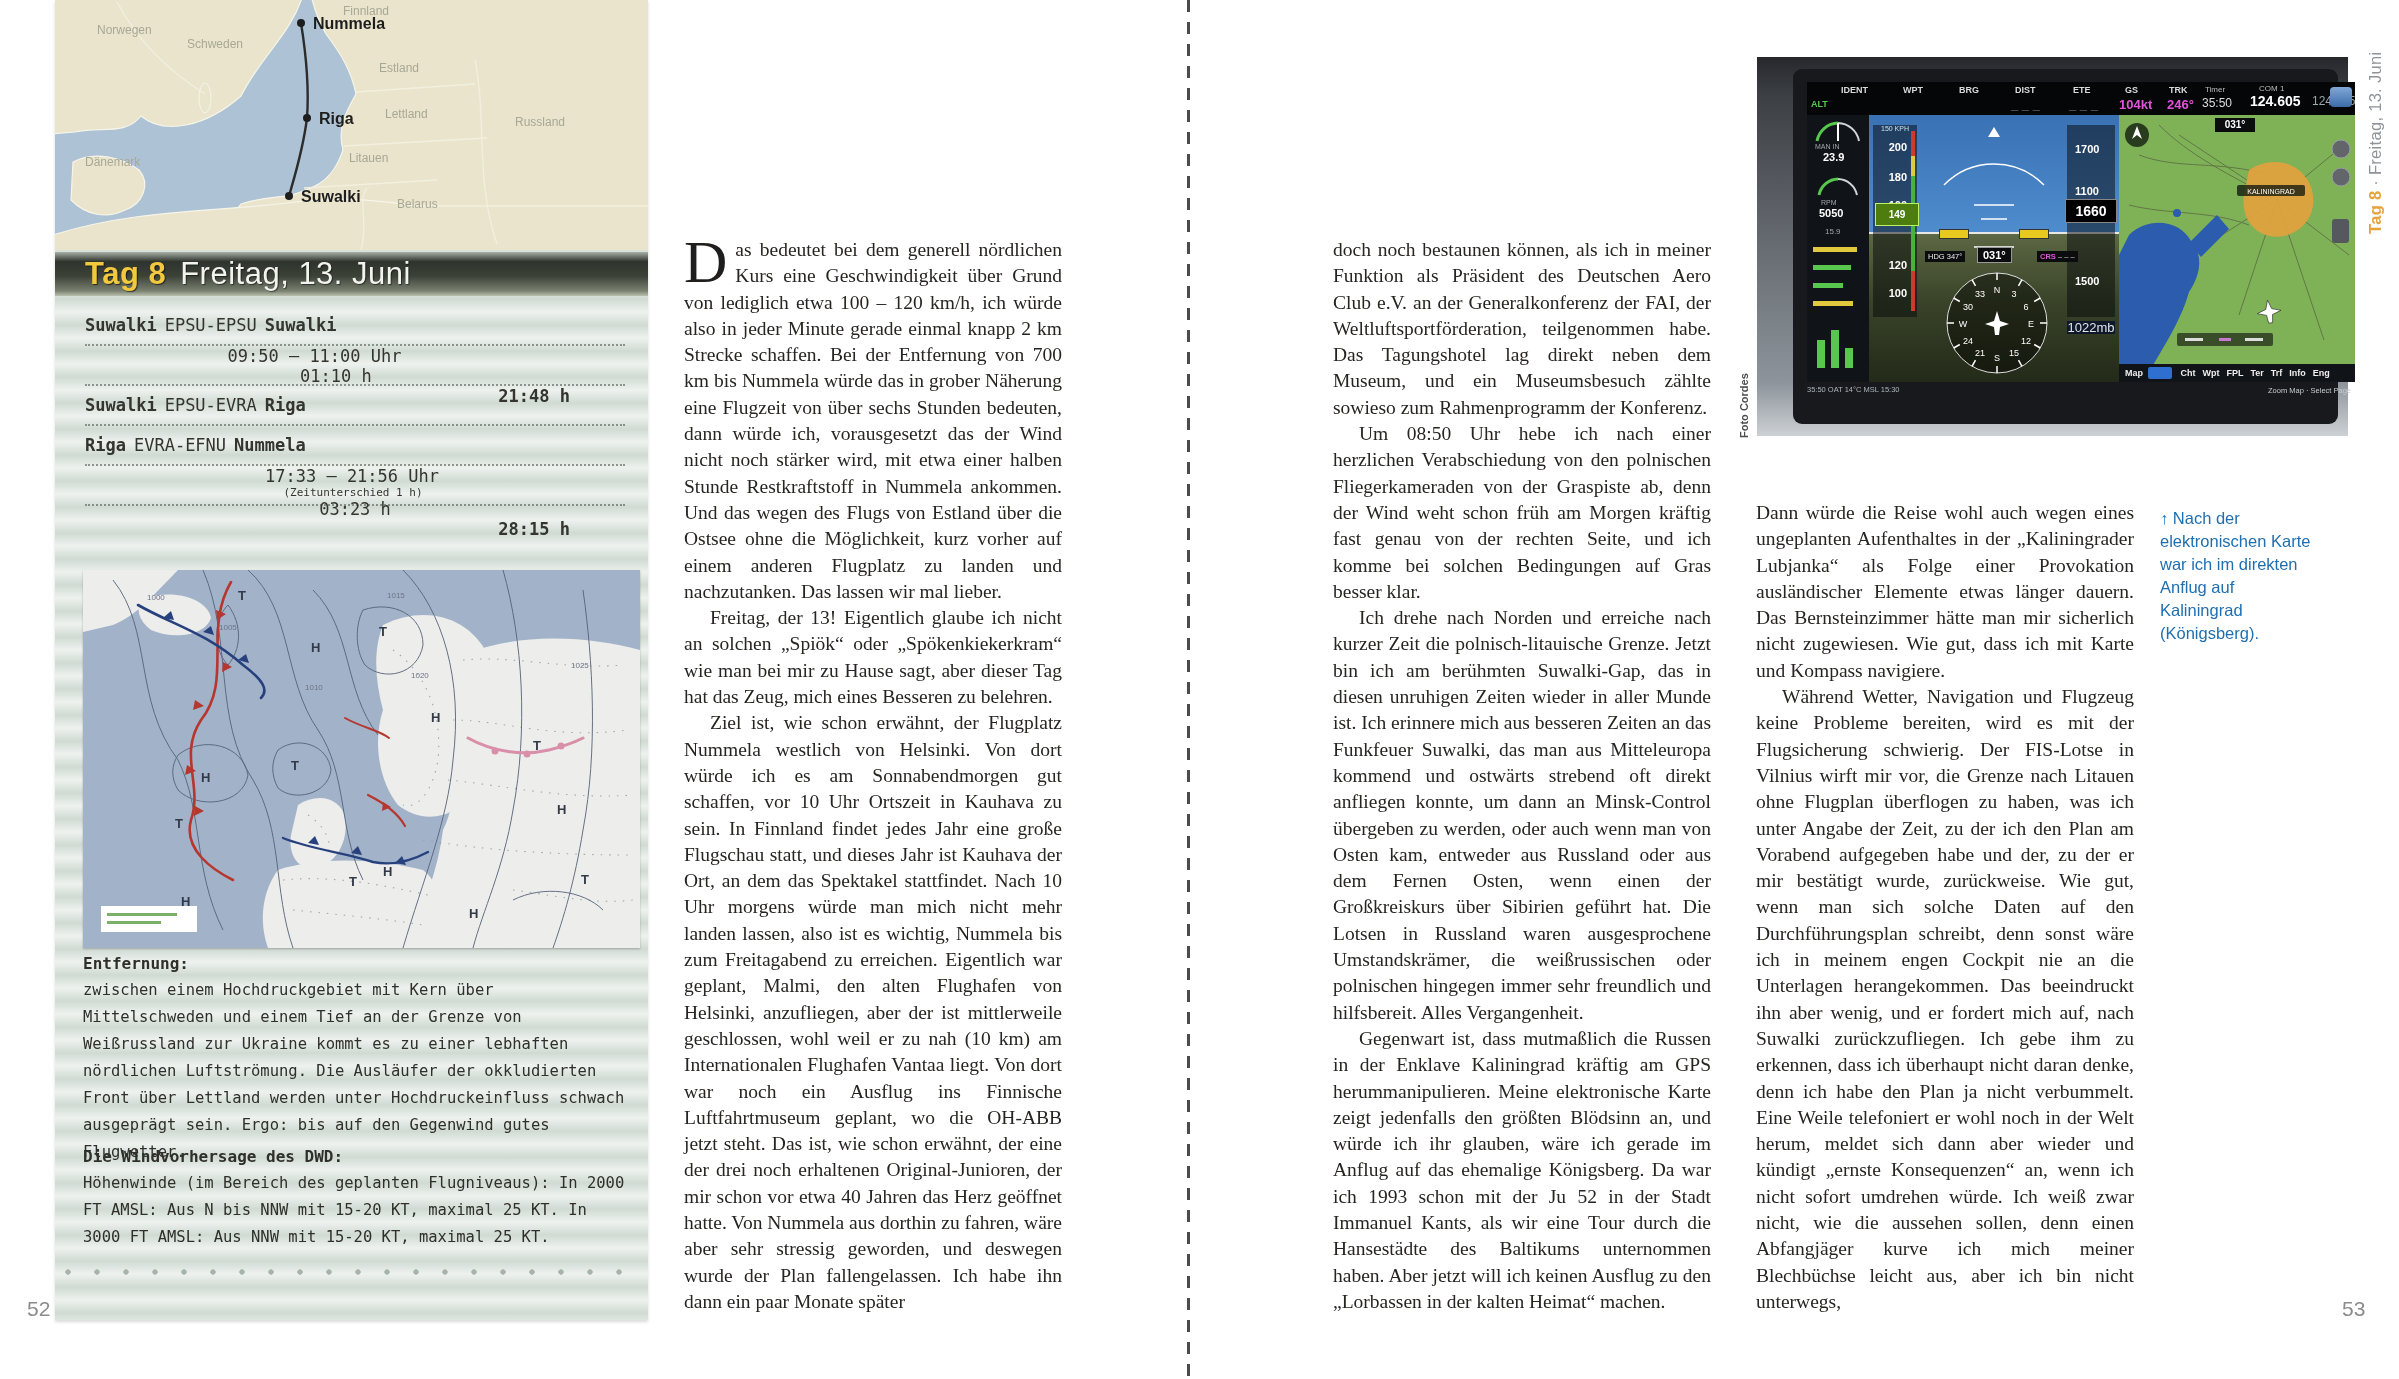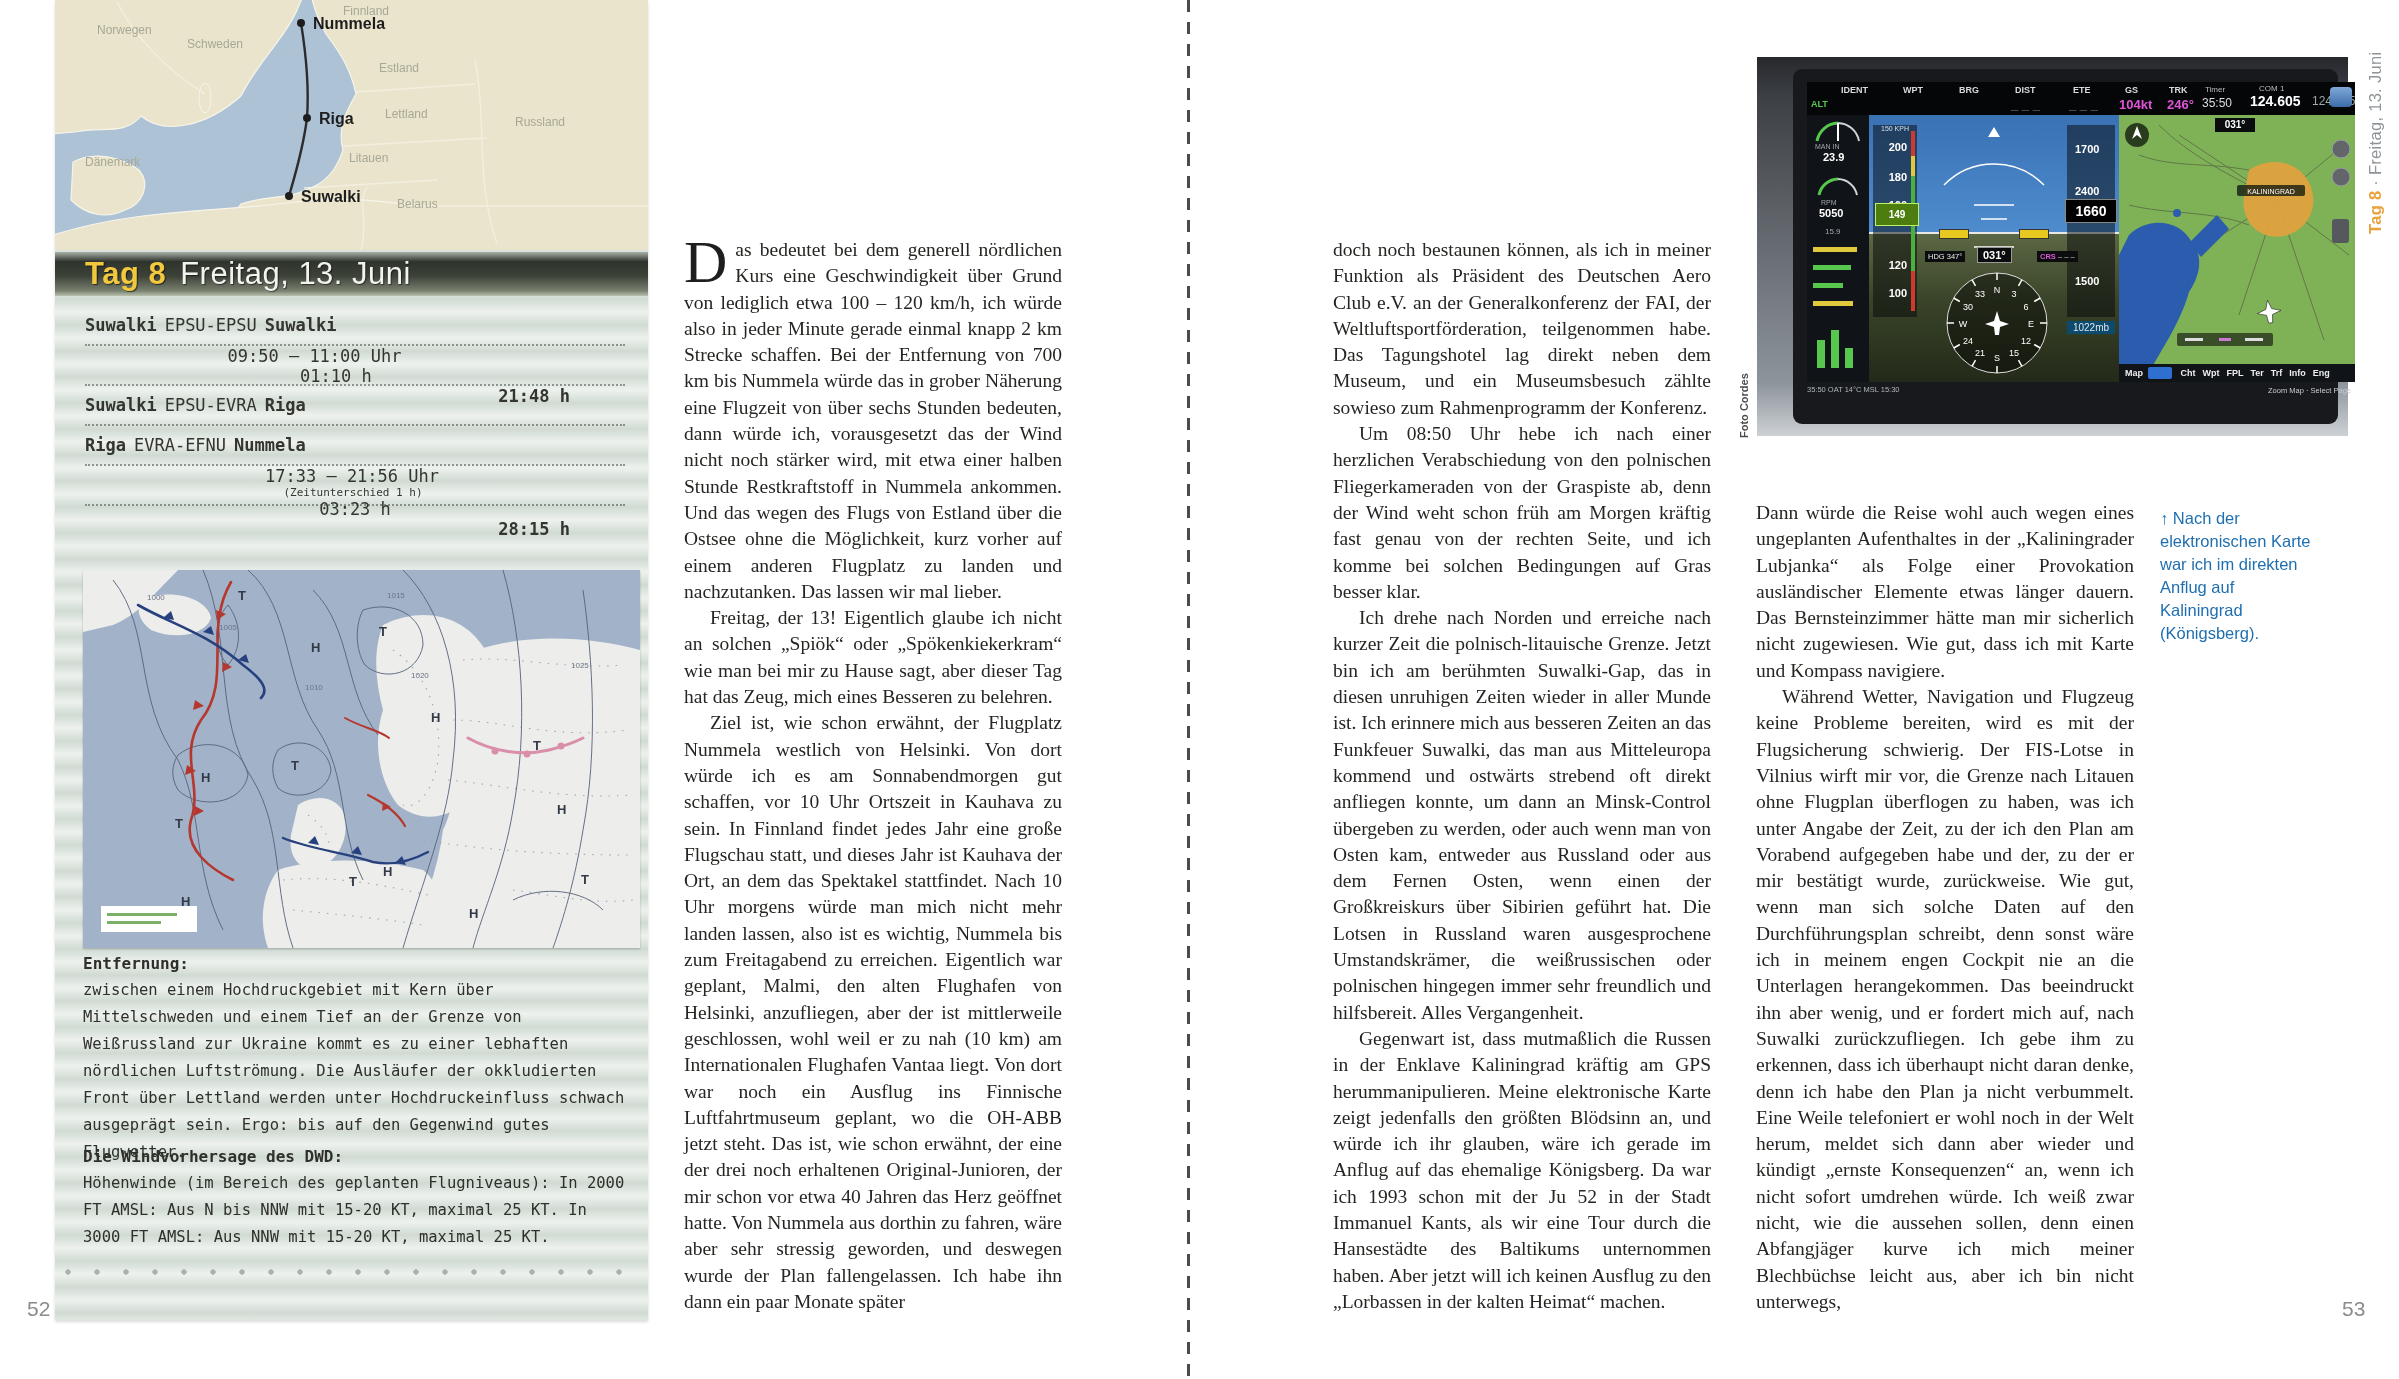--- a/index.html
+++ b/index.html
@@ -112,22 +112,22 @@
   .asi .tick{position:absolute;right:10px;color:#fff;font-size:11px;font-weight:bold;}
   .asi .band{position:absolute;right:2px;top:6px;width:4px;height:180px;
     background:linear-gradient(180deg,#d03a2e 0 14%,#e0c93c 14% 25%,#49b23e 25% 78%,#d03a2e 78% 100%);}
   .asibox{position:absolute;left:6px;top:88px;width:42px;height:21px;background:#4d7c0f;border:1px solid #bef264;
     color:#fff;font-size:10px;font-weight:bold;text-align:center;line-height:21px;}
   .asiunit{position:absolute;left:8px;top:0px;color:#cde2ef;font-size:7px;}
   .alt{position:absolute;right:4px;top:10px;width:48px;height:192px;background:rgba(5,8,10,.5);}
   .alt .tick{position:absolute;left:8px;color:#fff;font-size:11px;font-weight:bold;}
   .altbox{position:absolute;right:2px;top:84px;width:50px;height:22px;background:#000;border:1px solid #888;
     color:#fff;font-size:14px;font-weight:bold;text-align:center;line-height:22px;}
-  .baro{position:absolute;right:4px;top:206px;width:48px;height:13px;background:#0c4a6e;color:#dfe4e8;
-    font-size:10px;text-align:center;line-height:13px;}
+  .baro{position:absolute;right:4px;top:206px;width:48px;height:13px;background:#0f172a;color:#dfe4e8;
+    font-size:13px;text-align:center;line-height:13px;}
   .yoke-l,.yoke-r{position:absolute;top:114px;width:28px;height:8px;background:#e8c91f;border:1px solid #333;}
   .yoke-l{left:70px;} .yoke-r{right:70px;}
   .hsiwrap{position:absolute;left:70px;top:150px;width:116px;height:116px;}
   .hdgsml{position:absolute;left:56px;top:136px;background:#0a0c0e;color:#e8e8e8;font-size:7.5px;
     padding:1px 3px;}
   .hdgbox{position:absolute;left:108px;top:132px;background:#0a0c0e;border:1px solid #999;color:#fff;
     font-size:11px;font-weight:bold;padding:1px 5px;}
   .crsbox{position:absolute;left:168px;top:136px;background:#0a0c0e;font-size:7.5px;padding:1px 3px;color:#ccc;}
   .crsbox b{color:#e055d8;}
   
@@ -438,21 +438,21 @@
             <span class="tick" style="top:46px">180</span>
             <span class="tick" style="top:74px">160</span>
             <span class="tick" style="top:134px">120</span>
             <span class="tick" style="top:162px">100</span>
             <span class="band"></span>
           </div>
           <div class="asibox">149</div>
 
           <div class="alt">
             <span class="tick" style="top:18px">1700</span>
-            <span class="tick" style="top:60px">2400</span>
+            <span class="tick" style="top:60px">1100</span>
             <span class="tick" style="top:150px">1500</span>
           </div>
           <div class="altbox">1660</div>
           <div class="baro">1022mb</div>
 
           <div class="hdgsml">HDG 347°</div>
           <div class="hdgbox">031°</div>
           <div class="crsbox"><b>CRS</b> – – –</div>
 
           <div class="hsiwrap">

